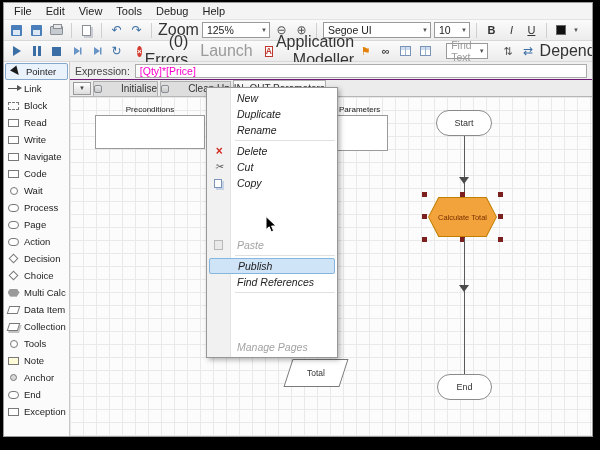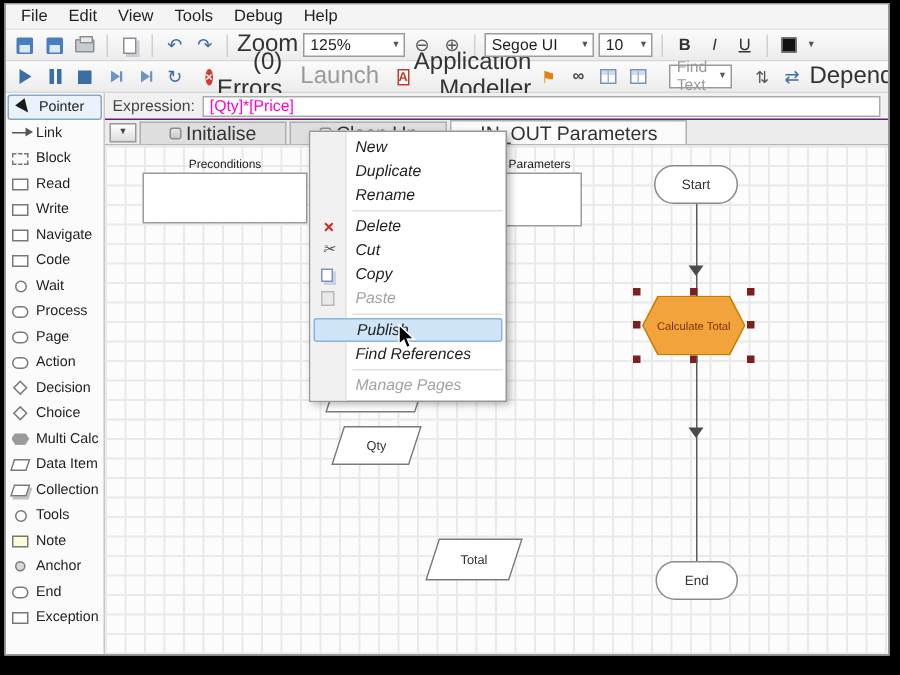--- a/index.html
+++ b/index.html
@@ -58,21 +58,21 @@
   .shape-link::after { content:""; position:absolute; right:-2px; top:-3px; border-left:5px solid #555; border-top:3px solid transparent; border-bottom:3px solid transparent; }
   .stack { box-shadow:2px 2px 0 #c2c2c2; }
 
   .work { flex:1; display:flex; flex-direction:column; min-width:0; }
   .exprbar { height:18px; display:flex; align-items:center; gap:5px; padding:0 5px; background:#f0f0f0; border-bottom:1px solid #701a75; }
   .exprbar .elabel { font-size:10.5px; color:#444; }
   .exprfield { flex:1; height:14px; background:#fff; border:1px solid #ababab; font-size:10.5px; color:#ff00cc; padding:0 4px; line-height:12px; white-space:nowrap; overflow:hidden; }
 
   .tabsrow { height:17px; background:#ececec; border-bottom:1px solid #b5b5b5; display:flex; align-items:center; padding-left:3px; gap:2px; }
   .dropbtn { width:18px; height:13px; border:1px solid #9a9a9a; background:linear-gradient(#fff,#dcdcdc); font-size:6px; color:#444; display:flex; align-items:center; justify-content:center; }
-  .tab { height:15px; display:flex; align-items:center; gap:3px; padding:0 19px; border:1px solid #b0b0b0; border-bottom:none; background:#dedede; font-size:13px; color:#333; }
+  .tab { height:15px; display:flex; align-items:center; gap:19px; padding:0 0; border:1px solid #b0b0b0; border-bottom:none; background:#dedede; font-size:10px; color:#333; }
   .tab.active { background:#fafafa; height:16px; }
   .tabicon { width:8px; height:8px; border:1px solid #8a8f96; background:linear-gradient(#e8e8e8,#c8c8c8); border-radius:2px; }
 
   
   .canvas { flex:1; position:relative; background-color:#fcfcfc; overflow:hidden;
     background-image:linear-gradient(#e9e9e9 1px, transparent 1px), linear-gradient(90deg,#e9e9e9 1px, transparent 1px);
     background-size:13px 13px; }
   .abs { position:absolute; }
   .infobox { display:flex; flex-direction:column; }
   .ib-title { font-size:8px; height:10px; line-height:10px; text-align:center; color:#222; white-space:nowrap; overflow:hidden; }
@@ -84,21 +84,21 @@
   .hexinner { position:absolute; inset:1px; background:#f2a33c; clip-path:polygon(15% 0,85% 0,100% 50%,85% 100%,15% 100%,0 50%); display:flex; align-items:center; justify-content:center; font-size:7.5px; color:#7a2f00; white-space:nowrap; }
   .selbox { pointer-events:none; }
   .h { position:absolute; width:5px; height:5px; background:#7b1f1f; }
   .para { border:1px solid #7a7a7a; background:#fff; transform:skewX(-18deg); }
   .para > span { display:flex; width:100%; height:100%; align-items:center; justify-content:center; transform:skewX(18deg); font-size:8.5px; color:#333; }
 
   
   .ctxmenu { position:absolute; left:202px; top:84px; width:132px; background:#fff; border:1px solid #979797; box-shadow:2px 2px 5px rgba(0,0,0,.3); z-index:50; padding:2px 0; }
   .mstrip { position:absolute; left:0; top:0; bottom:0; width:24px; background:#f1f1f1; border-right:1px solid #e2e2e2; }
   .mi { position:relative; height:16px; display:flex; align-items:center; padding-left:30px; font-size:10.5px; color:#222; z-index:1;font-style:italic; }
-  .mi.disabled { color:#a2a2a2; }
+  .mi.disabled { color:#a2a2a2;margin-top:46px; }
   .mi.hl { background:#cfe4f7; border:1px solid #84b6e0; border-radius:2px; margin:0 2px; padding-left:28px; }
   .msep { height:1px; background:#e0e0e0; margin:2px 2px 2px 28px; position:relative; z-index:1; }
   .mic { position:absolute; left:5px; width:14px; text-align:center; font-size:10px; line-height:14px; }
   .mic-del { color:#d22b1f; font-weight:bold; font-size:12px; }
   .mic-cut { color:#555; }
   .mic-copy { left:7px; width:8px; height:9px; border:1px solid #7a93b8; background:#fff; box-shadow:2px 2px 0 #c7d4e6; }
   .mic-paste { left:7px; width:9px; height:10px; border:1px solid #b8b8b8; background:#e9e9e9; }
   .cursor { position:absolute; left:58px; top:128px; z-index:5; }
 </style>
 </head>
@@ -131,21 +131,21 @@
       </span>
     <span class="sep"></span>
     <span class="tbtn glyph">↶</span>
     <span class="tbtn glyph">↷</span>
     <span class="sep"></span>
     <span class="lbl">Zoom</span>
     <span class="combo" style="width:68px">125%</span>
     <span class="tbtn glyph" style="color:#555">⊖</span>
     <span class="tbtn glyph" style="color:#555">⊕</span>
     <span class="sep"></span>
-    <span class="combo" style="width:73px">Segoe UI</span>
+    <span class="combo" style="width:108px">Segoe UI</span>
     <span class="combo" style="width:36px">10</span>
     <span class="sep"></span>
     <span class="tbtn" style="font-weight:bold">B</span>
     <span class="tbtn" style="font-style:italic">I</span>
     <span class="tbtn" style="text-decoration:underline">U</span>
     <span class="sep"></span>
     <span class="tbtn">
         <span class="ic-swatch"></span>
       </span>
     <span style="font-size:6px;color:#555">▼</span>

